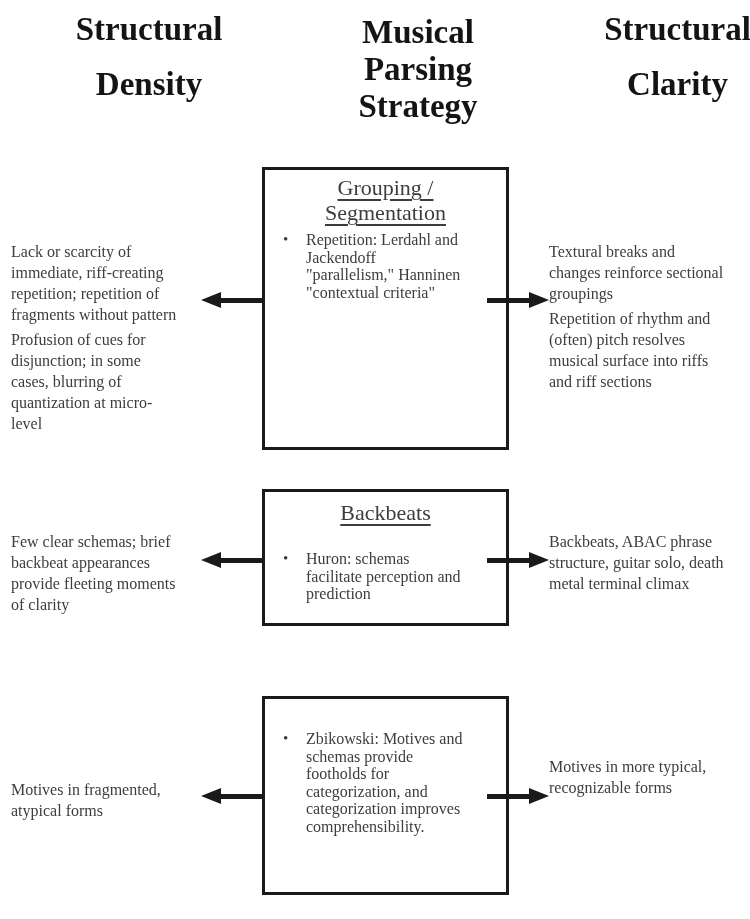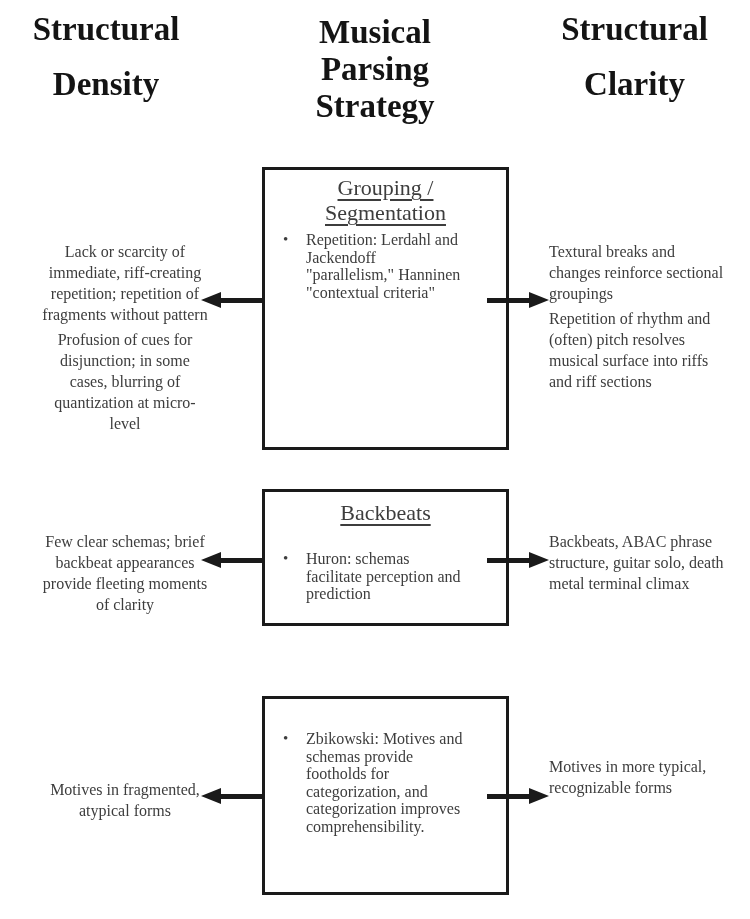--- a/index.html
+++ b/index.html
@@ -11,20 +11,21 @@
     overflow:hidden;
   }
   
   .col-header{
     position:absolute;
     font-weight:bold;
     font-size:33px;
     color:var(--header,#141414);
     text-align:center;
     white-space:pre-line;
+    padding-left:43px;
   }
   .col-header.side{top:2px;line-height:55px;}
   .col-header.center{top:14px;line-height:37px;}
   #hdr-left{left:0;width:212px;}
   #hdr-center{left:262px;width:226px;}
   #hdr-right{left:528px;width:213px;}
 
   
   .box{
     position:absolute;
@@ -71,21 +72,21 @@
   }
 
   
   .note{
     position:absolute;
     font-size:16px;
     line-height:21px;
     color:var(--body,#3d3d3d);
   }
   .note p{margin:0 0 4px;}
-  .note.density{left:40px;width:170px;text-align:center;}
+  .note.density{left:11px;width:170px;text-align:left;}
   .note.clarity{left:549px;width:178px;text-align:left;}
   #note-density-1{top:241px;}
   #note-clarity-1{top:241px;}
   #note-density-2{top:531px;}
   #note-clarity-2{top:531px;}
   #note-density-3{top:779px;}
   #note-clarity-3{top:756px;}
 
   
   .arrow{position:absolute;width:62px;height:16px;}

